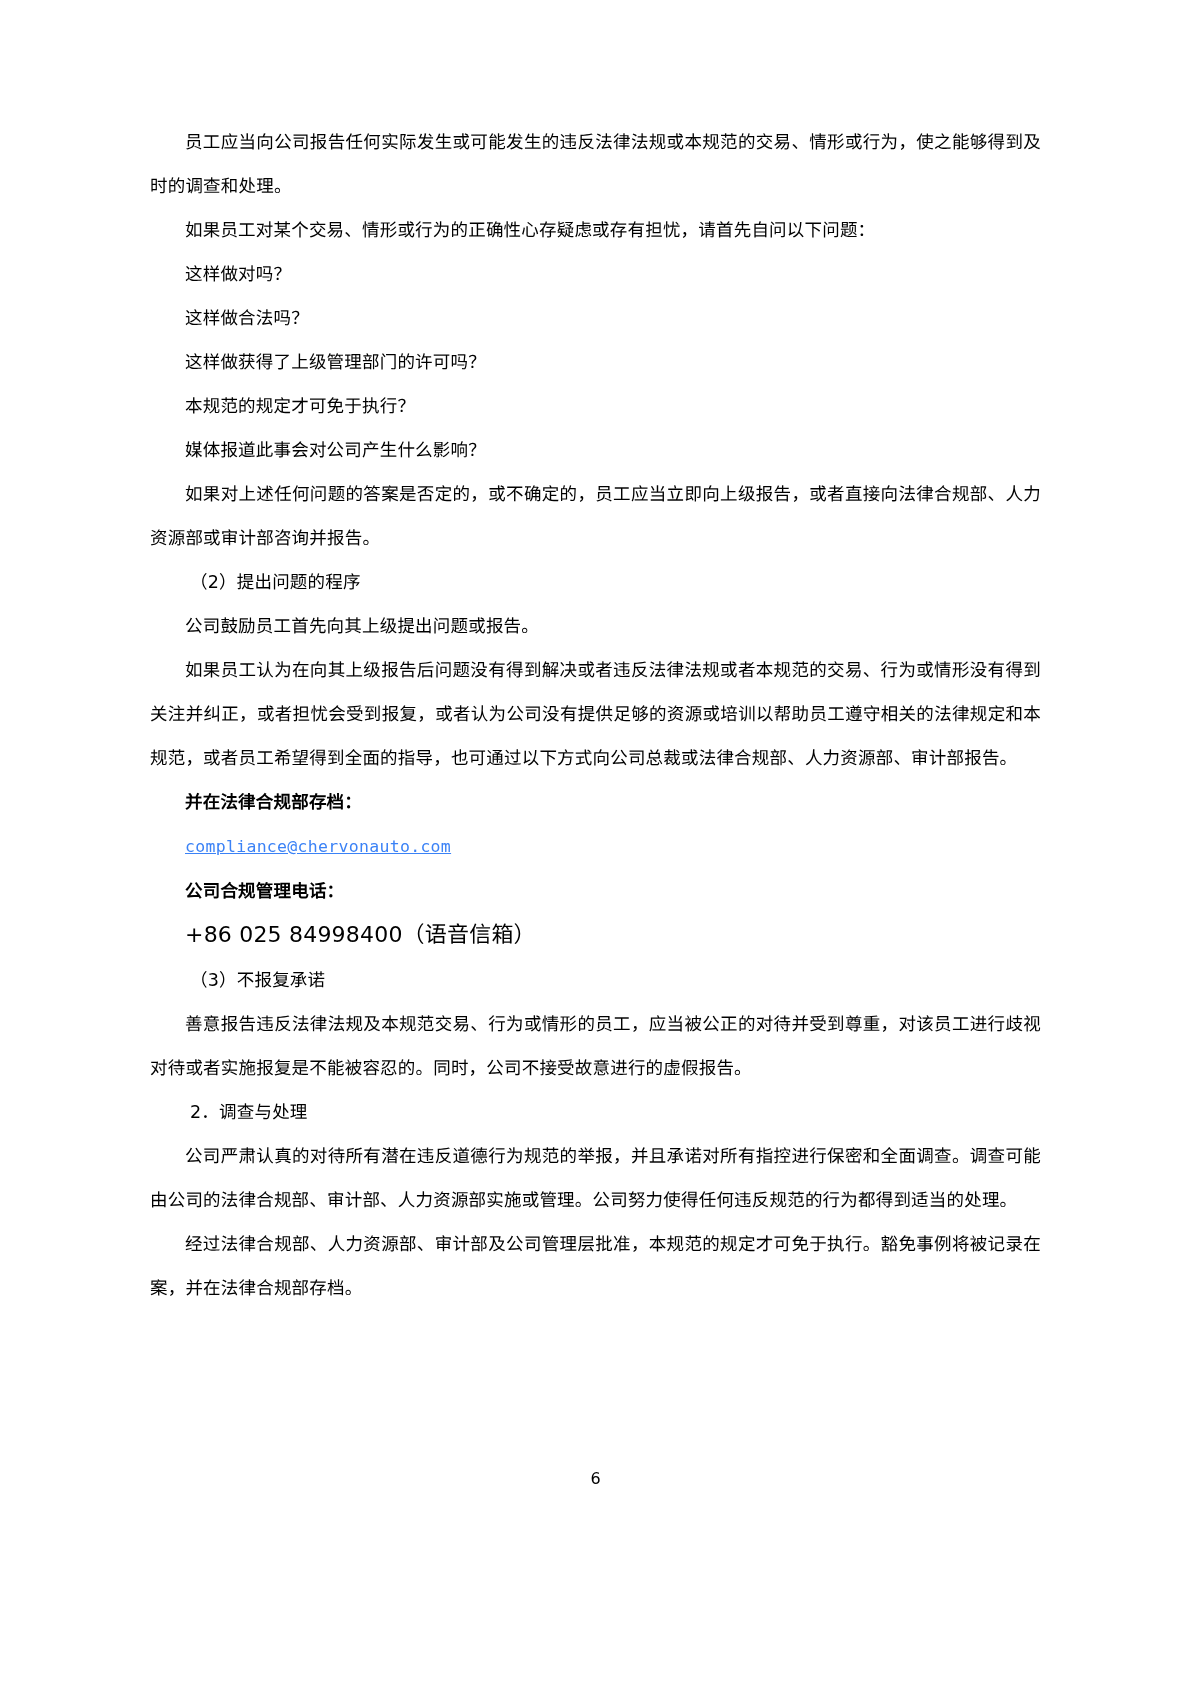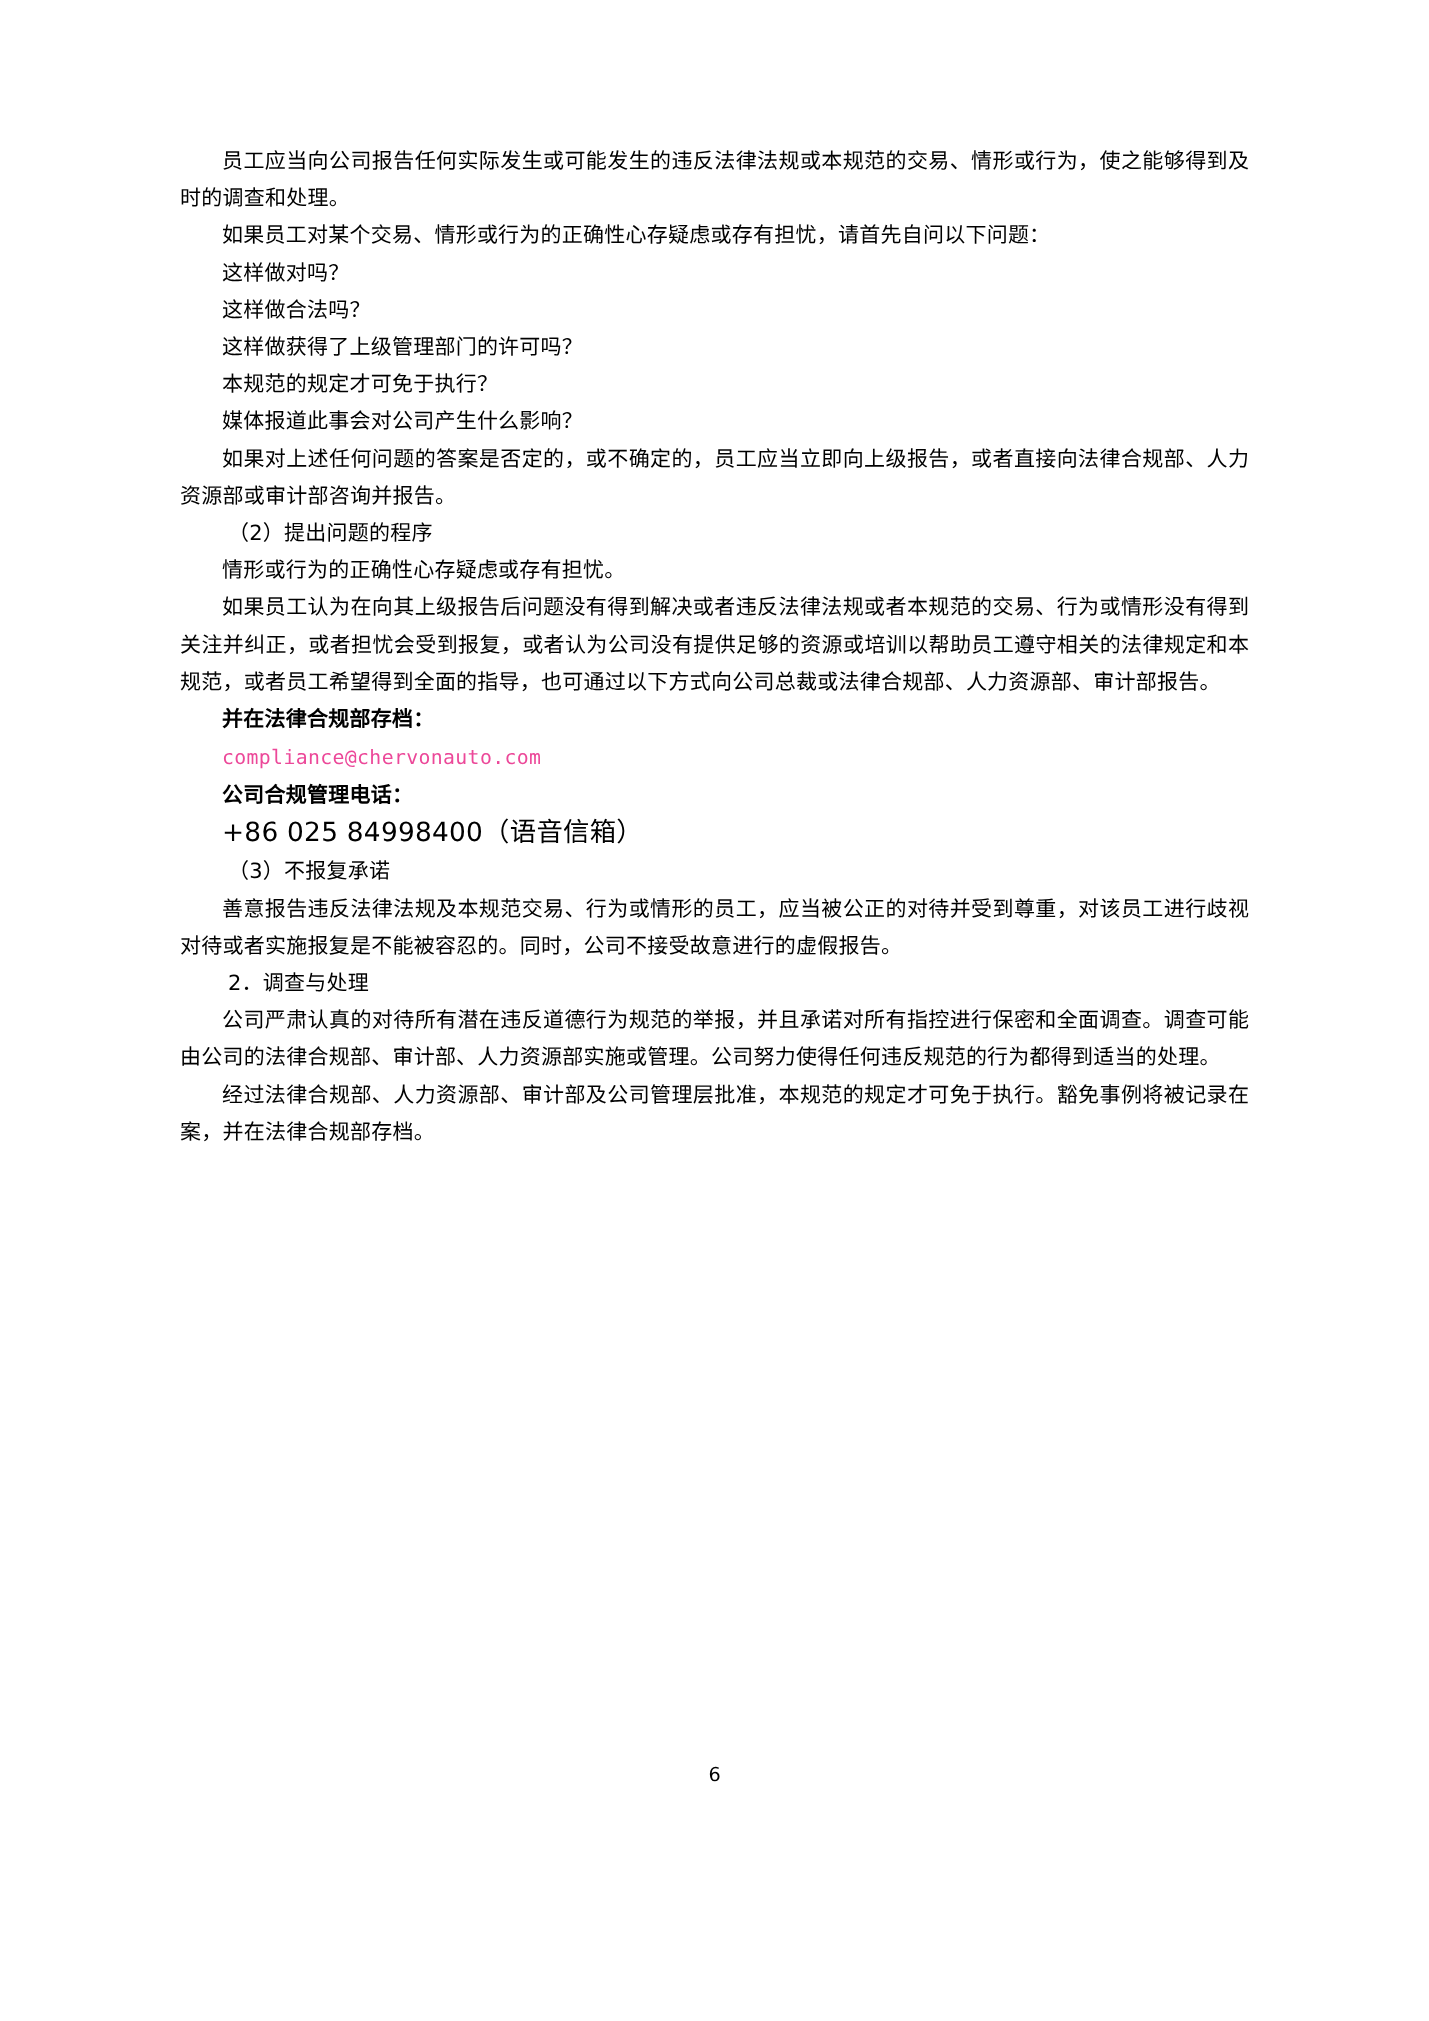--- a/index.html
+++ b/index.html
@@ -19,21 +19,21 @@
     position: absolute;
     left: 0; top: 0;
     width: 1191px;
     height: 1684px;
     box-sizing: border-box;
     padding: 120px 150px 80px 150px;
     background: #ffffff;
   }
   .body-text {
     font-size: 17.5px;
-    line-height: 31px;
+    line-height: 44px;
     text-align: justify;
     letter-spacing: 0.2px;
   }
   p {
     margin: 0;
     padding: 0;
   }
   .indent {
     text-indent: 2em;
   }
@@ -43,21 +43,22 @@
   }
   .bold {
     font-weight: bold;
   }
   .mono {
     font-family: "DejaVu Sans Mono", "Liberation Mono", monospace;
     font-size: 16.5px;
     letter-spacing: 0.3px;
   }
   .email-link {
-    color: #ec4899;
+    color: #3b82f6;
+    text-decoration: underline;
   }
   .phone {
     font-family: "DejaVu Sans", "Liberation Sans", sans-serif;
     font-size: 22px;
   }
   .page-number {
     position: absolute;
     left: 0;
     right: 0;
     bottom: 196px;
@@ -79,21 +80,21 @@
     <p class="indent">这样做对吗？</p>
     <p class="indent">这样做合法吗？</p>
     <p class="indent">这样做获得了上级管理部门的许可吗？</p>
     <p class="indent">本规范的规定才可免于执行？</p>
     <p class="indent">媒体报道此事会对公司产生什么影响？</p>
 
     <p class="indent">如果对上述任何问题的答案是否定的，或不确定的，员工应当立即向上级报告，或者直接向法律合规部、人力资源部或审计部咨询并报告。</p>
 
     <p class="noindent">（2）提出问题的程序</p>
 
-    <p class="indent">情形或行为的正确性心存疑虑或存有担忧。</p>
+    <p class="indent">公司鼓励员工首先向其上级提出问题或报告。</p>
 
     <p class="indent">如果员工认为在向其上级报告后问题没有得到解决或者违反法律法规或者本规范的交易、行为或情形没有得到关注并纠正，或者担忧会受到报复，或者认为公司没有提供足够的资源或培训以帮助员工遵守相关的法律规定和本规范，或者员工希望得到全面的指导，也可通过以下方式向公司总裁或法律合规部、人力资源部、审计部报告。</p>
 
     <p class="indent bold">并在法律合规部存档：</p>
 
     <p class="indent noindent-fix" style="text-indent:2em;">
       <span class="mono email-link">compliance@chervonauto.com</span>
     </p>
 
     <p class="indent bold">公司合规管理电话：</p>

